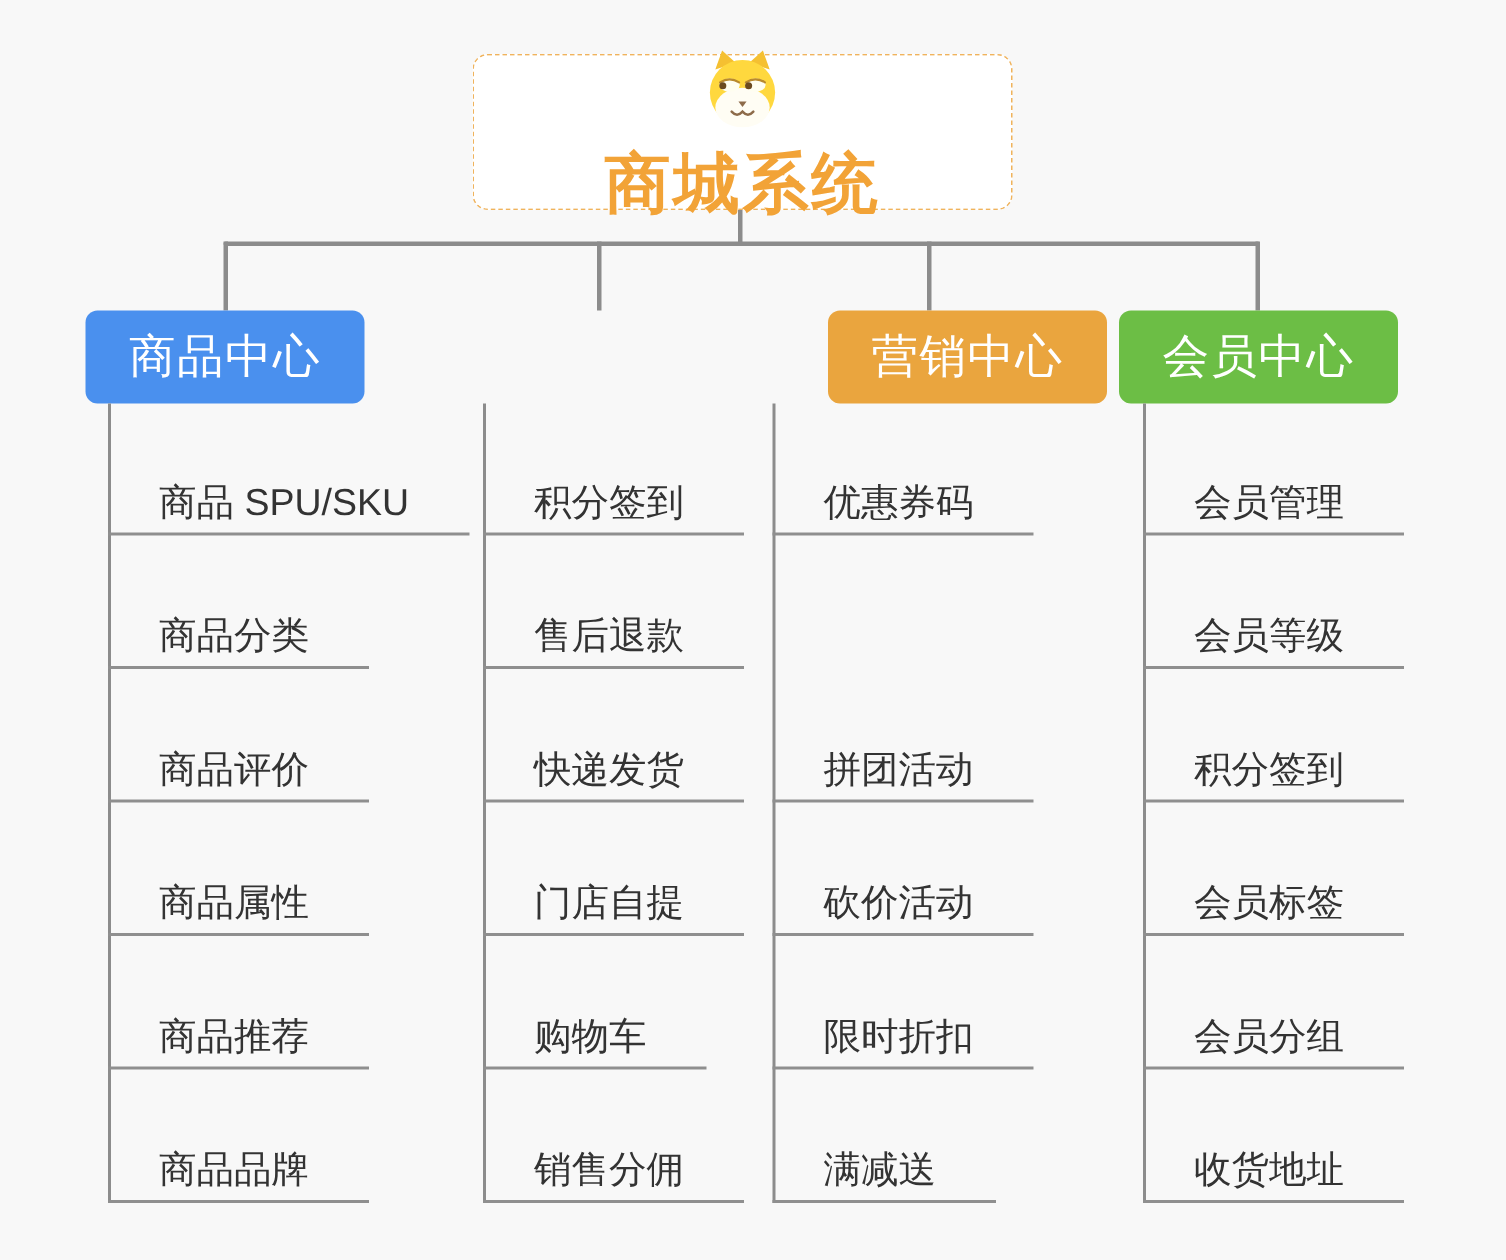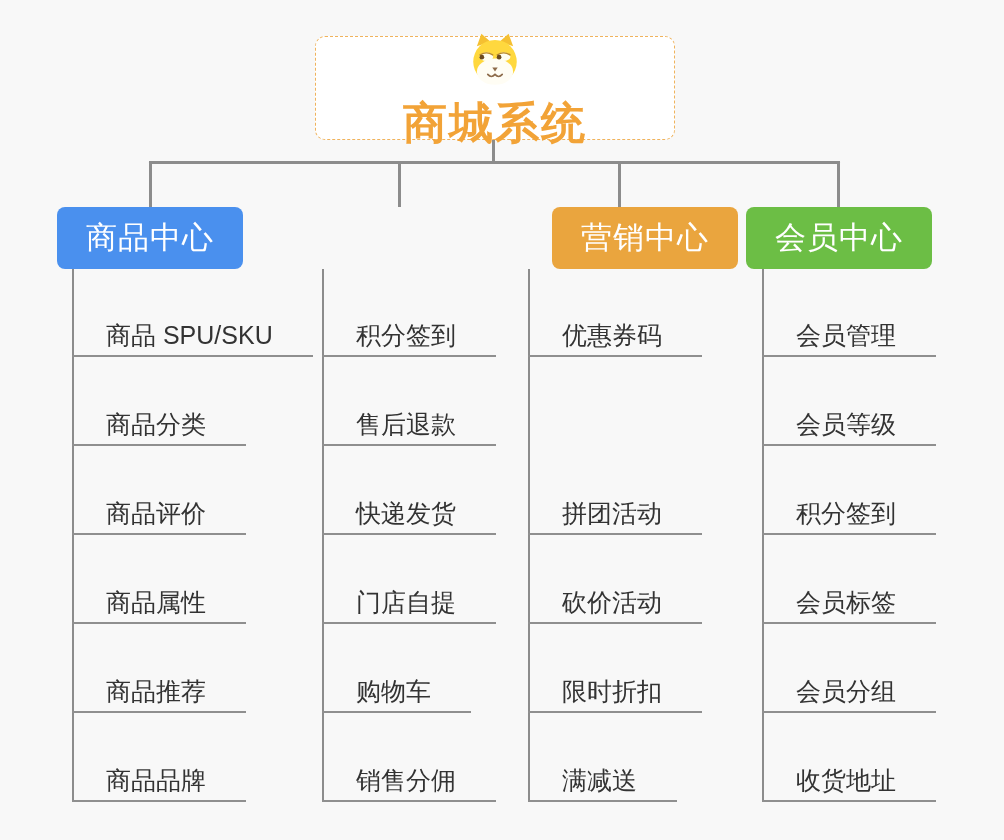--- a/index.html
+++ b/index.html
@@ -34,21 +34,21 @@
   
   .branch{
     position:absolute;top:207px;width:186px;height:62px;
     border-radius:8px;display:flex;align-items:center;justify-content:center;
     color:#ffffff;font-size:31px;letter-spacing:1px;white-space:nowrap;
   }
   .b0{left:57px;} .b1{left:307px;} .b2{left:552px;} .b3{left:746px;}
 
   
   .col{position:absolute;top:269px;width:270px;height:545px;}
-  .c0{left:72px;} .c1{left:322px;} .c2{left:528px;text-align:center;} .c3{left:762px;}
+  .c0{left:72px;} .c1{left:322px;} .c2{left:515px;text-align:center;} .c3{left:762px;}
   .trunk{position:absolute;left:0;top:0;width:2px;height:533px;background:#8c8c8c;}
   .leaf{
     position:absolute;left:0;
     padding:0 40px 6px 34px;
     font-size:25px;color:#333333;line-height:28px;white-space:nowrap;
     border-bottom:2px solid #8f8f8f;
   }
 </style>
 </head>
 <body>

